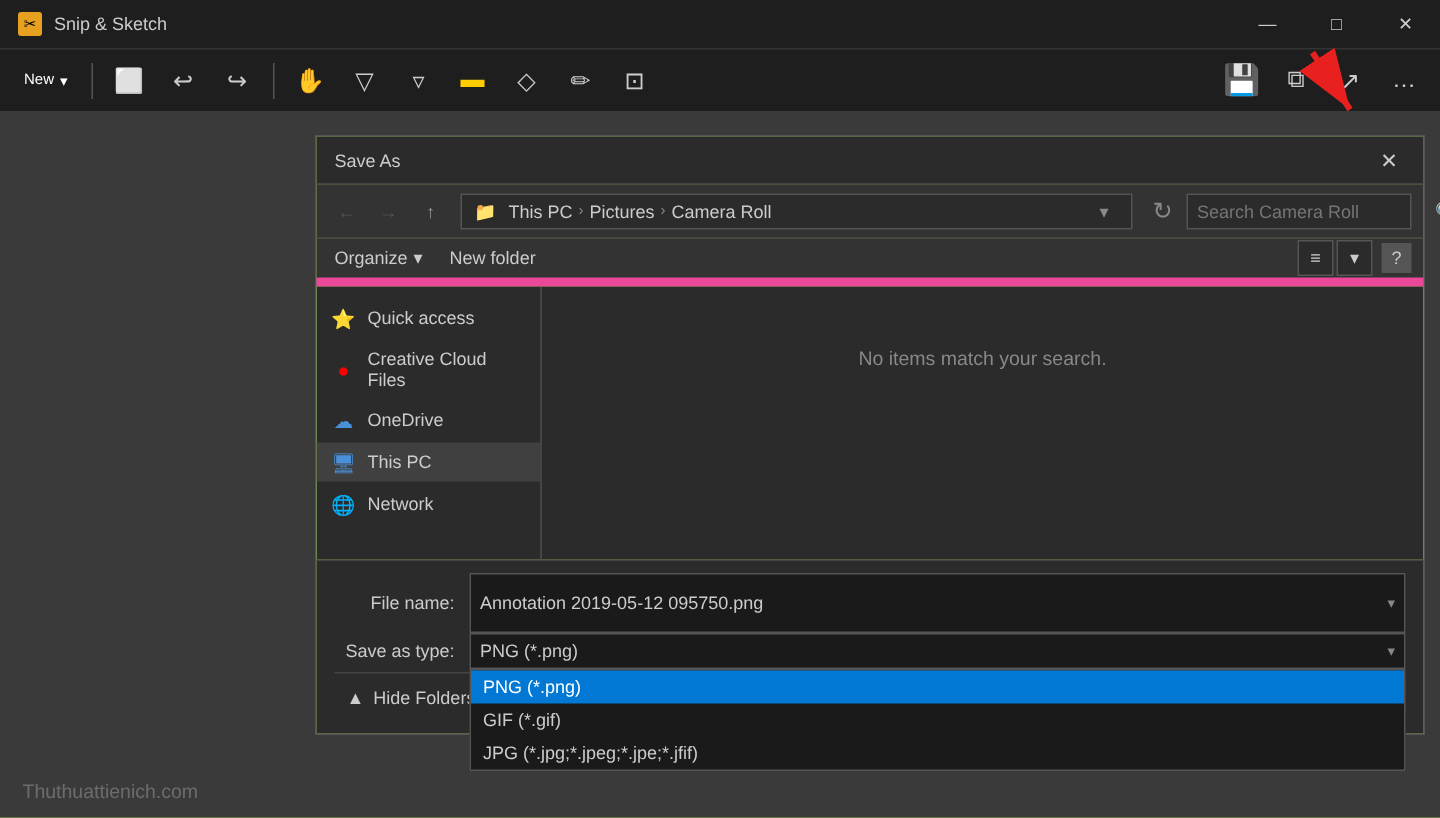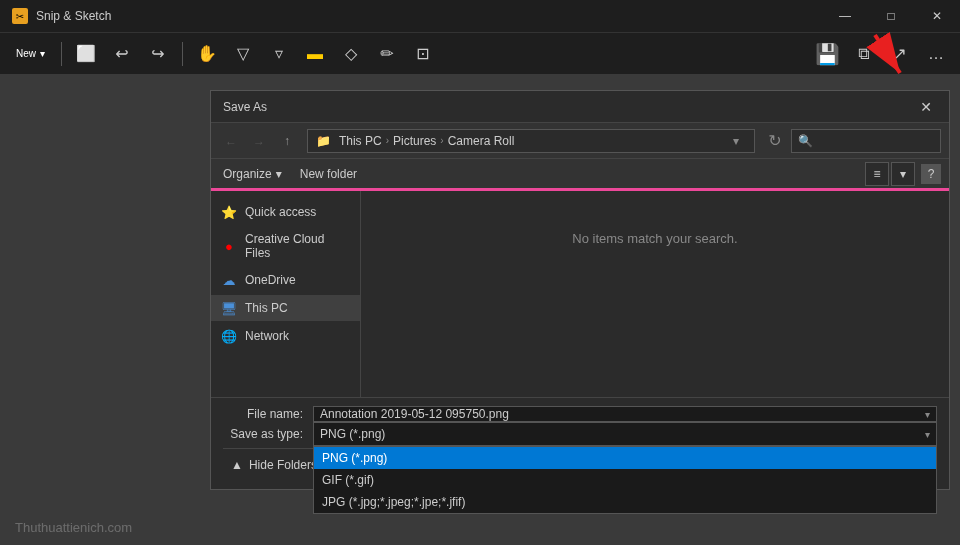--- a/index.html
+++ b/index.html
@@ -224,21 +224,21 @@
     .search-icon-btn { color: #888; font-size: 12px; cursor: pointer; }
 
     
     .dialog-toolbar {
       background: #333;
       height: 32px;
       display: flex;
       align-items: center;
       padding: 0 8px;
       gap: 8px;
-      border-bottom: 3px solid #ec4899;
+      border-bottom: 6px solid #ec4899;
     }
     .organize-btn {
       color: #cccccc;
       font-size: 12px;
       cursor: pointer;
       display: flex;
       align-items: center;
       gap: 4px;
       padding: 2px 4px;
       border-radius: 2px;
@@ -509,20 +509,21 @@
         <span class="breadcrumb-folder">📁</span>
         <span class="breadcrumb-item">This PC</span>
         <span class="breadcrumb-arrow">›</span>
         <span class="breadcrumb-item">Pictures</span>
         <span class="breadcrumb-arrow">›</span>
         <span class="breadcrumb-item">Camera Roll</span>
         <span class="breadcrumb-dropdown" style="margin-left:auto;">▾</span>
       </div>
       <div class="nav-refresh">↻</div>
       <div class="search-box">
+        <input class="search-input" type="text" placeholder="Search Camera Roll" style="">
         <span class="search-icon-btn">🔍</span>
       </div>
     </div>
 
     <div class="dialog-toolbar">
       <div class="organize-btn">
         <span>Organize</span>
         <span>▾</span>
       </div>
       <div class="new-folder-btn">
@@ -561,21 +562,21 @@
       </div>
 
       <div class="file-area">
         <span>No items match your search.</span>
       </div>
     </div>
 
     <div class="dialog-bottom">
       <div class="form-row">
         <span class="form-label">File name:</span>
-        <div class="input-with-arrow" style="flex:1;display:flex;align-items:center;background:#1a1a1a;border:1px solid #555;height:16px;padding:0 6px;">
+        <div class="input-with-arrow" style="flex:1;display:flex;align-items:center;background:#1a1a1a;border:1px solid #555;height:40px;padding:0 6px;">
           <input type="text" style="flex: 1 1 0%; background: transparent; border: none; color: rgb(204, 204, 204); font-size: 12px; outline: none;" value="Annotation 2019-05-12 095750.png">
           <span style="color:#888;font-size:10px;">▾</span>
         </div>
       </div>
       <div class="form-row">
         <span class="form-label">Save as type:</span>
         <div style="flex:1;position:relative;">
           <div class="dropdown-box">
             <span class="dropdown-text">PNG (*.png)</span>
             <span class="dropdown-arrow">▾</span>

